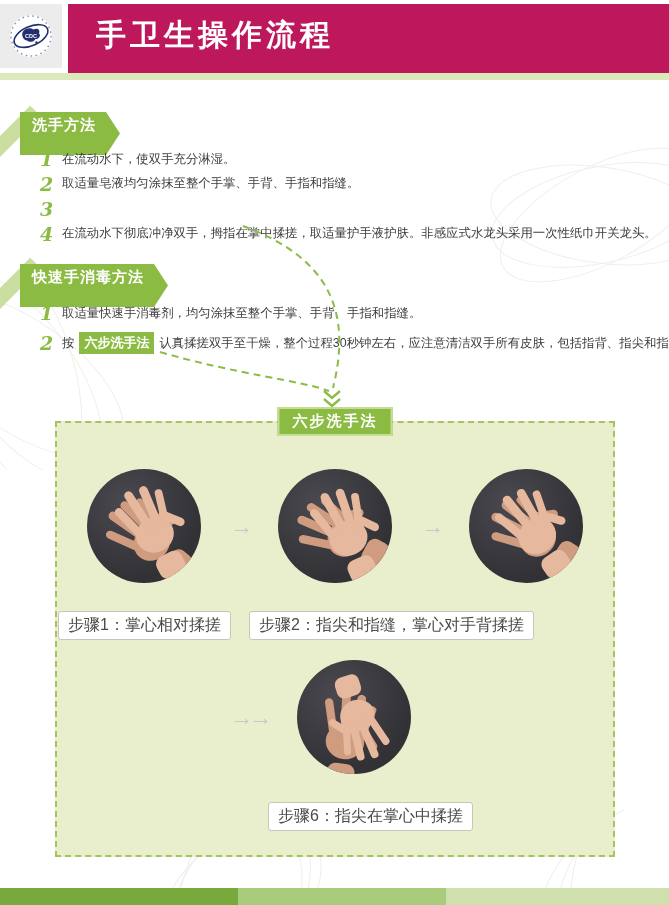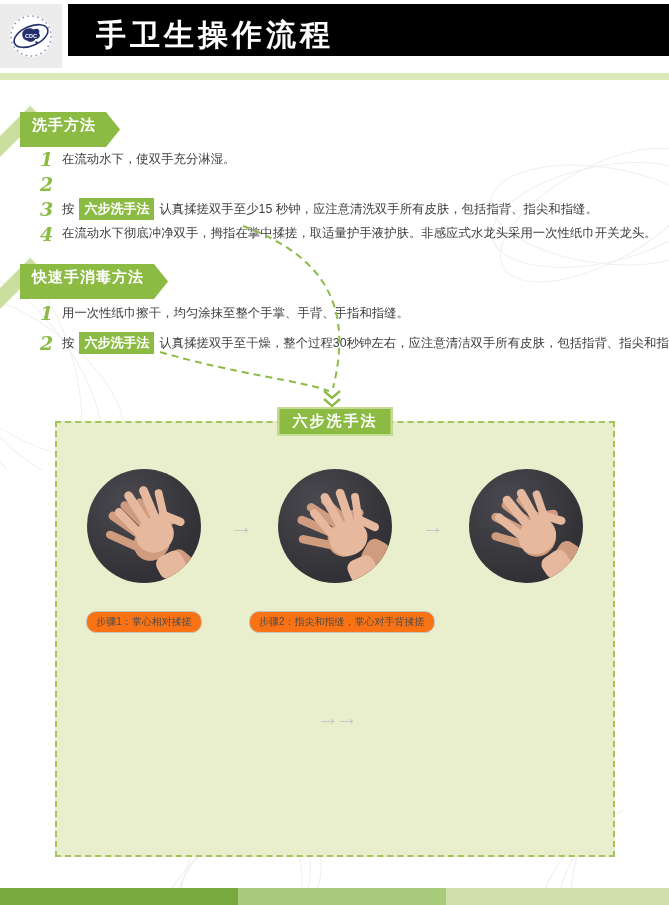--- a/index.html
+++ b/index.html
@@ -3,30 +3,30 @@
 <meta charset="utf-8">
 <style>
   html,body{margin:0;padding:0;}
   body{
     width:669px;height:905px;position:relative;overflow:hidden;background:#ffffff;
     font-family:"Liberation Sans","DejaVu Sans",sans-serif;
   }
   
   .logo-box{position:absolute;left:0;top:4px;width:62px;height:64px;background:#ececec;
     display:flex;align-items:center;justify-content:center;z-index:3;}
-  .banner{position:absolute;left:68px;top:4px;width:601px;height:52px;background:#000000;z-index:3;}
+  .banner{position:absolute;left:68px;top:4px;width:601px;height:76px;background:#be185d;z-index:3;}
   .banner h1{margin:0;padding:0 0 0 28px;line-height:62px;font-size:30px;font-weight:bold;
     color:#ffffff;letter-spacing:4px;}
   .stripe{position:absolute;left:0;top:73px;width:669px;height:7px;background:#dce9bb;z-index:3;}
   
   .deco{position:absolute;z-index:0;}
   
   .ribbon{position:absolute;width:58px;height:15px;background:#c9de9f;transform:rotate(-45deg);z-index:1;}
   .sec-badge{position:absolute;z-index:2;background:#8bbb43;color:#fff;font-weight:bold;font-size:15px;
-    letter-spacing:1px;padding:4px 24px 12px 12px;
+    letter-spacing:1px;padding:4px 24px 20px 12px;
     clip-path:polygon(0 0,calc(100% - 14px) 0,100% 50%,calc(100% - 14px) 100%,0 100%);}
   
   .steps{position:absolute;left:38px;z-index:2;}
   .step-line{display:flex;align-items:center;white-space:nowrap;}
   .step-num{font-family:"DejaVu Serif","Liberation Serif",serif;font-style:italic;font-weight:bold;
     color:#8bbb43;font-size:19px;width:17px;margin-right:7px;text-align:center;flex:0 0 auto;}
   .step-text{font-size:12.4px;color:#3d3d3d;letter-spacing:0;}
   .inline-badge:not(:empty){background:#8bbb43;color:#fff;font-weight:bold;font-size:13px;
     padding:2px 5px;margin:0 5px;display:inline-block;}
   
@@ -38,22 +38,22 @@
     border:2px solid #c6dc92;color:#fff;font-weight:bold;font-size:15px;letter-spacing:2px;
     padding:3px 13px;z-index:4;}
   .grid-row{position:absolute;left:1px;width:554px;display:flex;justify-content:center;}
   .row1{top:46px;}
   .row2{top:237px;}
   .cell{width:172px;text-align:center;}
   .circle{width:114px;height:114px;border-radius:50%;margin:0 auto;overflow:hidden;
     background:radial-gradient(circle at 35% 30%, #4a494f 0%, #323136 70%);}
   .circle svg{width:114px;height:114px;display:block;}
   .flow-arrow{width:19px;font-size:23px;color:#c5c9ce;margin-top:44px;text-align:center;flex:0 0 auto;}
-  .pill{display:inline-block;margin-top:28px;background:#f97316;border:1px solid #c3c7bc;
-    border-radius:10px;padding:3px 9px;font-size:10px;color:#4a4a4a;white-space:nowrap;}
+  .pill{display:inline-block;margin-top:28px;background:#ffffff;border:1px solid #c3c7bc;
+    border-radius:3px;padding:3px 9px;font-size:16px;color:#4a4a4a;white-space:nowrap;}
   
   .footer{position:absolute;left:0;top:888px;width:669px;height:17px;display:flex;z-index:3;}
   .footer div{height:100%;}
   .f1{width:238px;background:#77a93c;}
   .f2{width:208px;background:#a9cb7c;}
   .f3{width:223px;background:#cfe0ad;}
 </style>
 </head>
 <body>
 
@@ -123,38 +123,38 @@
 <div class="ribbon" style="left:-14px;top:124px"></div>
 <div class="sec-badge" style="left:20px;top:112px">洗手方法</div>
 
 <div class="steps" style="top:147px;">
   <div class="step-line" style="height:24px;">
     <span class="step-num">1</span>
     <span class="step-text"><span>在流动水下，使双手充分淋湿。</span><span class="inline-badge"></span><span></span></span>
   </div>
   <div class="step-line" style="height:25px;">
     <span class="step-num">2</span>
+    <span class="step-text"><span>取适量皂液均匀涂抹至整个手掌、手背、手指和指缝。</span><span class="inline-badge"></span><span></span></span>
   </div>
   <div class="step-line" style="height:25px;">
     <span class="step-num">3</span>
-    <span class="step-text"><span>按</span><span class="inline-badge">六步洗手法</span><span>认真揉搓双手至少15 秒钟，应注意清洗双手所有皮肤，包括指背、指尖和指缝。</span></span>
   </div>
   <div class="step-line" style="height:25px;">
     <span class="step-num">4</span>
     <span class="step-text"><span>在流动水下彻底冲净双手，拇指在掌中揉搓，取适量护手液护肤。非感应式水龙头采用一次性纸巾开关龙头。</span><span class="inline-badge"></span><span></span></span>
   </div>
 </div>
 
 <div class="ribbon" style="left:-14px;top:276px"></div>
 <div class="sec-badge" style="left:20px;top:264px">快速手消毒方法</div>
 
 <div class="steps" style="top:298px;">
   <div class="step-line" style="height:30px;">
     <span class="step-num">1</span>
-    <span class="step-text"><span>用一次性纸巾擦干，均匀涂抹至整个手掌、手背、手指和指缝。</span><span class="inline-badge"></span><span></span></span>
+    <span class="step-text"><span>取适量快速手消毒剂，均匀涂抹至整个手掌、手背、手指和指缝。</span><span class="inline-badge"></span><span></span></span>
   </div>
   <div class="step-line" style="height:30px;">
     <span class="step-num">2</span>
     <span class="step-text"><span>按</span><span class="inline-badge">六步洗手法</span><span>认真揉搓双手至干燥，整个过程30秒钟左右，应注意清洁双手所有皮肤，包括指背、指尖和指缝。</span></span>
   </div>
 </div>
 
 <svg class="flow-overlay" width="669" height="905" viewBox="0 0 669 905">
   <g fill="none" stroke="#8cbb47" stroke-width="2" stroke-dasharray="7 5">
     <path d="M 243 226 C 330 258, 352 312, 333 388"></path>
@@ -196,20 +196,29 @@
           <use href="#hand" fill="#cf9c80" transform="rotate(-58) translate(-4,2)"></use>
           <use href="#hand" fill="#e6b89d" transform="rotate(-34) translate(4,0)"></use>
         </svg>
       </div>
     </div>
   </div>
 
   <div class="grid-row row2">
     <div class="flow-arrow">→</div>
     <div class="flow-arrow">→</div>
+    <div class="cell">
+      <div class="circle">
+        <svg viewBox="-62 -62 124 124">
+          <use href="#hand" fill="#cf9c80" transform="rotate(8) translate(-6,12)"></use>
+          <use href="#hand" fill="#e6b89d" transform="rotate(162) translate(-4,-14) scale(0.9)"></use>
+        </svg>
+      </div>
+      <div class="pill">步骤6：指尖在掌心中揉搓</div>
+    </div>
   </div>
 </div>
 
 <div class="footer">
   <div class="f1"></div>
   <div class="f2"></div>
   <div class="f3"></div>
 </div>
 
 </body></html>

